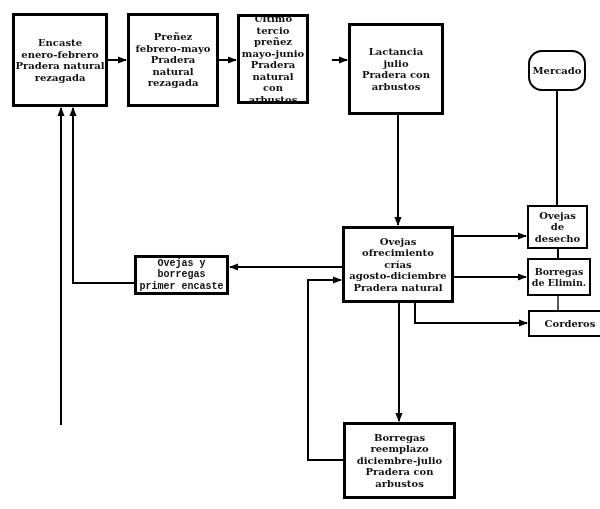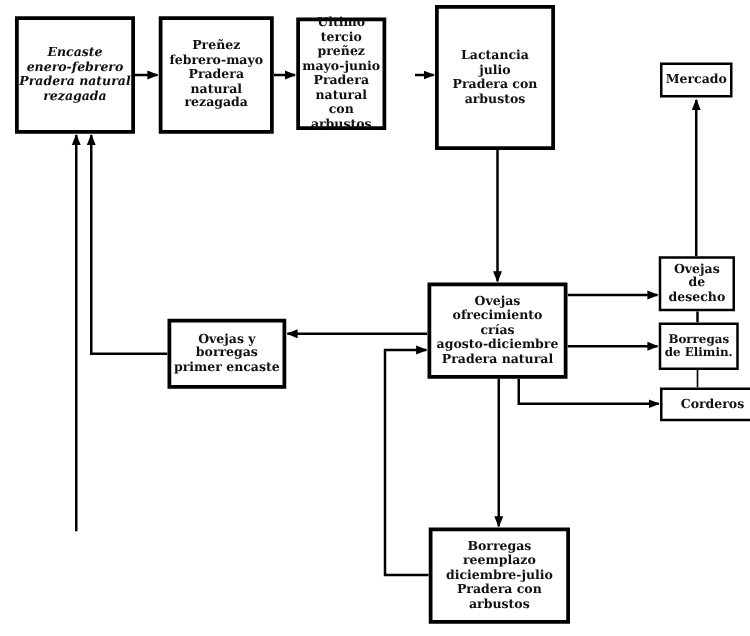--- a/index.html
+++ b/index.html
@@ -32,30 +32,30 @@
     justify-content: center;
     text-align: center;
     white-space: pre-line;
     font-weight: bold;
     font-size: 10px;
     line-height: 11.5px;
     color: #111111;
   }
   .node.small { border-width: 2.5px; }
 
-  #node-encaste        { left: 12px;  top: 13px;  width: 96px;  height: 94px; font-style: italic; }
+  #node-encaste        { left: 12px;  top: 13px;  width: 96px;  height: 94px; }
   #node-prenez         { left: 127px; top: 13px;  width: 92px;  height: 94px; }
   #node-ultimo-tercio  { left: 237px; top: 14px;  width: 72px;  height: 90px; }
-  #node-lactancia      { left: 348px; top: 4px;  width: 96px;  height: 116px; }
-  #node-mercado        { left: 528px; top: 50px;  width: 58px;  height: 28px; }
+  #node-lactancia      { left: 348px; top: 23px;  width: 96px;  height: 92px; }
+  #node-mercado        { left: 528px; top: 50px;  width: 58px;  height: 41px; border-radius: 14px; }
   #node-ovejas-desecho { left: 527px; top: 205px; width: 61px;  height: 44px; }
   #node-borregas-elimin{ left: 527px; top: 258px; width: 64px;  height: 38px; font-size: 9.5px; }
   #node-corderos       { left: 528px; top: 310px; width: 84px;  height: 27px; }
   #node-ovejas-ofrecimiento { left: 342px; top: 226px; width: 112px; height: 77px; }
-  #node-primer-encaste { left: 134px; top: 255px; width: 95px;  height: 56px; }
+  #node-primer-encaste { left: 134px; top: 255px; width: 95px;  height: 40px; font-family: Liberation Mono, monospace; }
   #node-reproductores  { left: 15px;  top: 425px; width: 96px;  height: 37px; }
   #node-borregas-reemplazo { left: 343px; top: 422px; width: 113px; height: 77px; }
 </style>
 </head>
 <body>
 
 <div class="canvas">
 
   <svg class="edges" viewBox="0 0 600 509" xmlns="http://www.w3.org/2000/svg">
     <defs>

